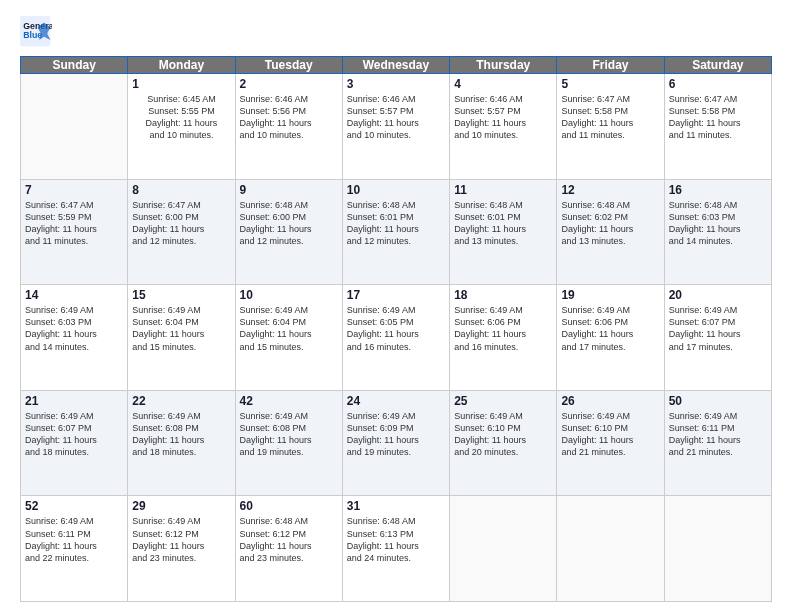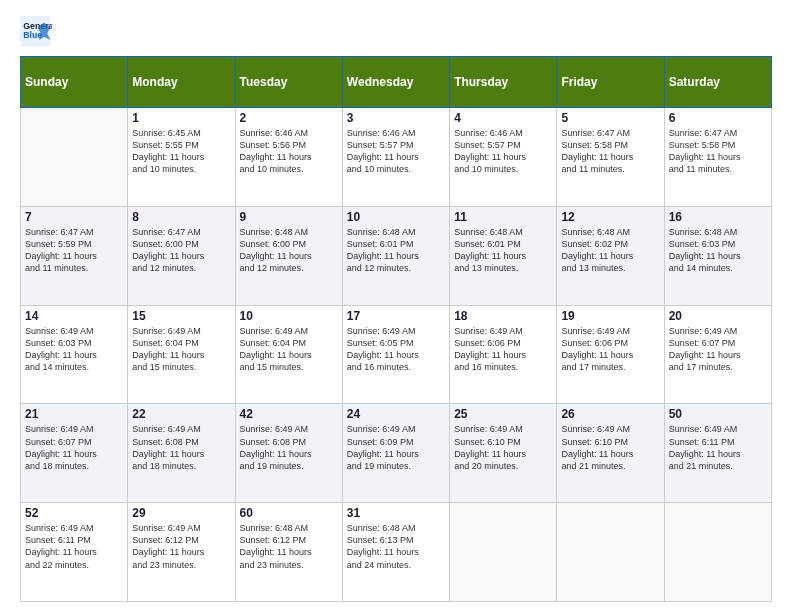--- a/index.html
+++ b/index.html
@@ -46,26 +46,26 @@
       color: #444;
     }
     .calendar {
       flex: 1;
       border: 1px solid #ccc;
       border-collapse: collapse;
       width: 100%;
       table-layout: fixed;
     }
     .calendar th {
-      background: #4d7c0f;
+      background: #737373;
       color: #fff;
       font-size: 12px;
       font-weight: bold;
-      padding: 18px 4px;
-      text-align: left;
+      padding: 1px 4px;
+      text-align: center;
       border: 1px solid #1565c0;
     }
     .calendar td {
       border: 1px solid #ccc;
       vertical-align: top;
       padding: 3px 4px;
       font-size: 9.5px;
       color: #222;
       height: 82px;
     }
@@ -117,21 +117,21 @@
           <th>Thursday</th>
           <th>Friday</th>
           <th>Saturday</th>
         </tr>
     </thead>
     <tbody id="calendar-body">
     <tr>
           <td class="empty-cell"></td>
           <td>
             <span class="day-num">1</span>
-            <div class="day-detail" style="white-space: pre-line;">Sunrise: 6:45 AM
+            <div class="day-detail" style="white-space: pre-line; text-align: center;">Sunrise: 6:45 AM
 Sunset: 5:55 PM
 Daylight: 11 hours
 and 10 minutes.</div>
           </td>
           <td>
             <span class="day-num">2</span>
             <div class="day-detail" style="white-space: pre-line;">Sunrise: 6:46 AM
 Sunset: 5:56 PM
 Daylight: 11 hours
 and 10 minutes.</div>

